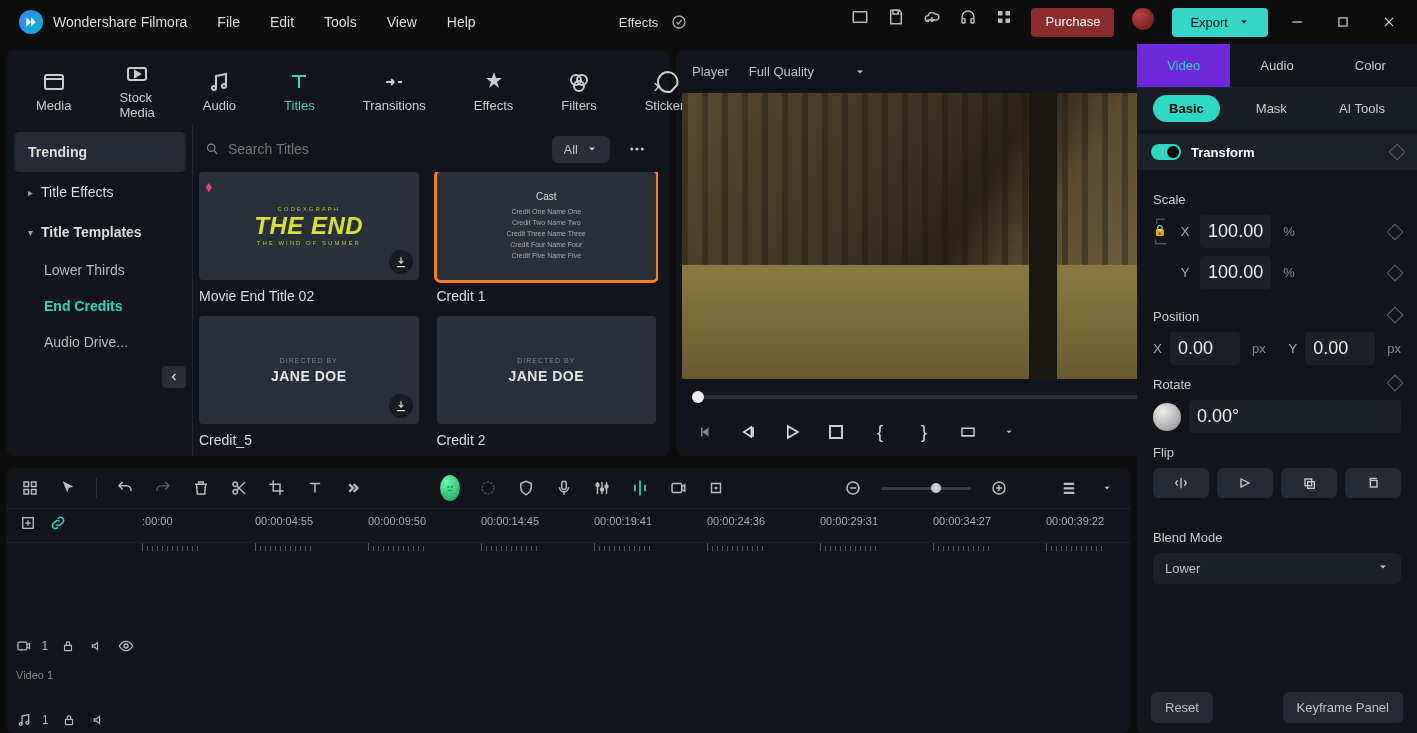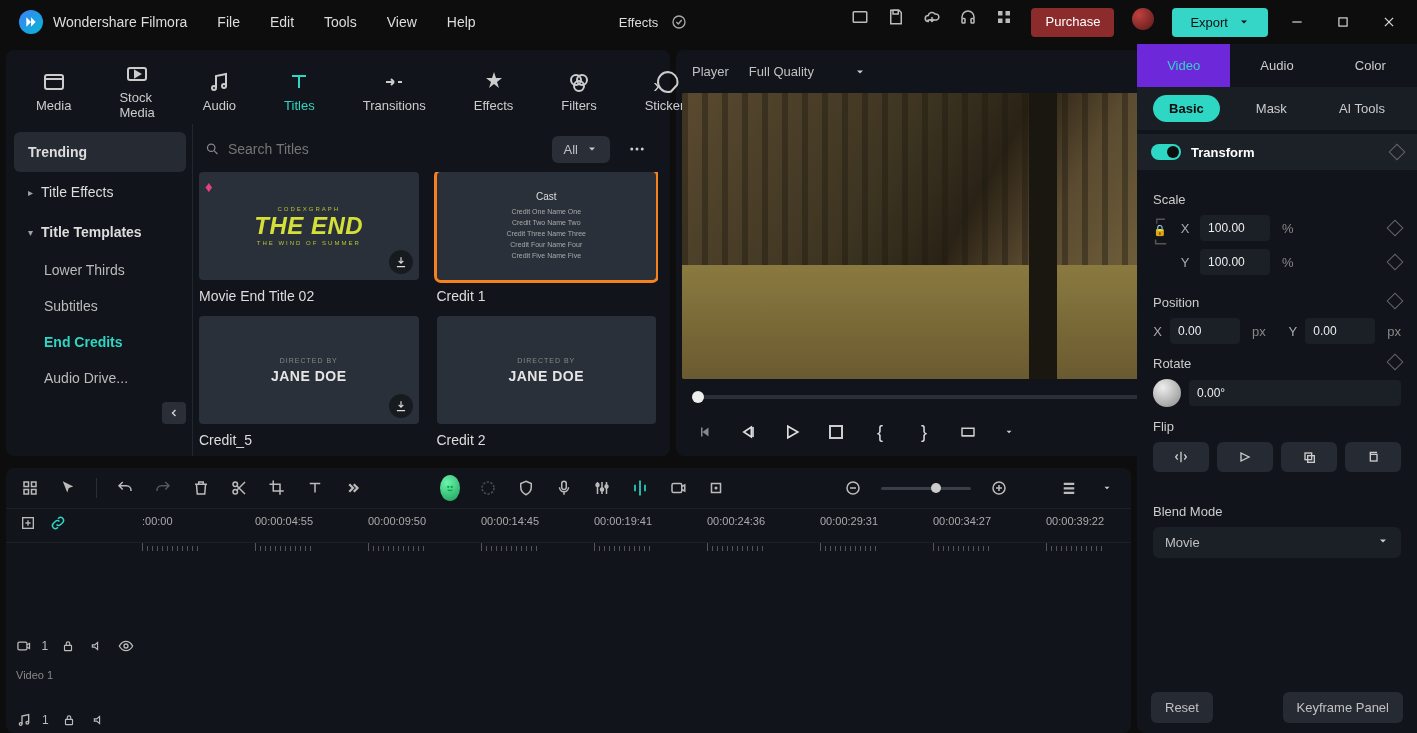--- a/index.html
+++ b/index.html
@@ -85,21 +85,21 @@
 .insp-body { flex:1; overflow-y:auto; padding: 4px 0 10px; }
 .section { padding: 10px 16px; }
 .section-head { display:flex; align-items:center; gap:10px; background:#1c2027; padding: 10px 14px; }
 .toggle { width: 30px; height: 16px; border-radius: 10px; background:#2ed6c4; position:relative; cursor:pointer; }
 .toggle::after { content:""; position:absolute; right:2px; top:2px; width:12px; height:12px; background:#0d0d0d; border-radius:50%; }
 .section-title { color:#fff; font-weight:600; flex:1; }
 .diamond { width:12px; height:12px; transform:rotate(45deg); border:1px solid #666; cursor:pointer; }
 .prop-label { color:#ccc; margin: 12px 0 8px; }
 .prop-row { display:flex; align-items:center; gap:8px; margin-bottom: 8px; }
 .axis { width: 14px; text-align:center; color:#aaa; }
-.num-input { background:#1b1f26; border-radius:4px; padding:6px 8px; color:#eee; min-width:70px; font-size:12px; }
+.num-input { background:#1b1f26; border-radius:4px; padding:6px 8px; color:#eee; min-width:70px; font-size:18px; }
 .unit { color:#888; margin-left: 4px; }
 .lock-area { display:flex; flex-direction:column; align-items:center; margin-right: 2px; }
 .lock-icon { color:#2ed6c4; font-size:11px; }
 .bracket { color:#555; font-size: 18px; line-height: .5; }
 .rotate-dial { width:28px; height:28px; border-radius:50%; background: radial-gradient(circle at 35% 30%, #eee, #888); }
 .flip-row { display:flex; gap: 8px; }
 .flip-btn { flex:1; background:#262b33; border-radius:6px; height:30px; display:flex; align-items:center; justify-content:center; cursor:pointer; }
 .blend-select { background:#1b1f26; border-radius:6px; padding: 8px 12px; display:flex; justify-content:space-between; cursor:pointer; }
 .insp-footer { display:flex; gap: 12px; padding: 10px 14px; }
 .btn-plain { background:#262b33; padding: 8px 14px; border-radius:6px; cursor:pointer; }
@@ -286,21 +286,20 @@
           </div>
         <div class="side-item">
             <span class="caret">▸</span>
             <span>Title Effects</span>
           </div>
         <div class="side-item">
             <span class="caret">▾</span>
             <span style="font-weight:600">Title Templates</span>
           </div>
         <div class="side-sub">Lower Thirds</div>
-        <div class="side-sub">Subtitles</div>
         <div class="side-sub active">End Credits</div>
         <div class="side-sub">Audio Drive...</div>
         <div class="side-collapse">
           <svg viewBox="0 0 24 24" width="12" height="12" stroke="#ccc" stroke-width="3" fill="none">
               <path d="M15 6l-6 6 6 6"></path>
             </svg>
         </div>
       </div>
       <div class="browse">
         <div class="search-row">
@@ -559,21 +558,21 @@
             <svg viewBox="0 0 24 24" width="16" height="16" stroke="#ccc" stroke-width="2" fill="none">
               <rect x="8" y="8" width="10" height="10"></rect>
               <path d="M8 8V5h10"></path>
             </svg>
           </div>
       </div>
     </div>
     <div class="section">
       <div class="prop-label">Blend Mode</div>
       <div class="blend-select">
-        <span>Movie</span>
+        <span>Lower</span>
         <svg viewBox="0 0 24 24" width="12" height="12" fill="#ccc">
             <path d="M6 9l6 6 6-6z"></path>
           </svg>
       </div>
     </div>
   </div>
   <div class="insp-footer">
     <div class="btn-plain">Reset</div>
     <div style="flex:1"></div>
     <div class="btn-plain">Keyframe Panel</div>

